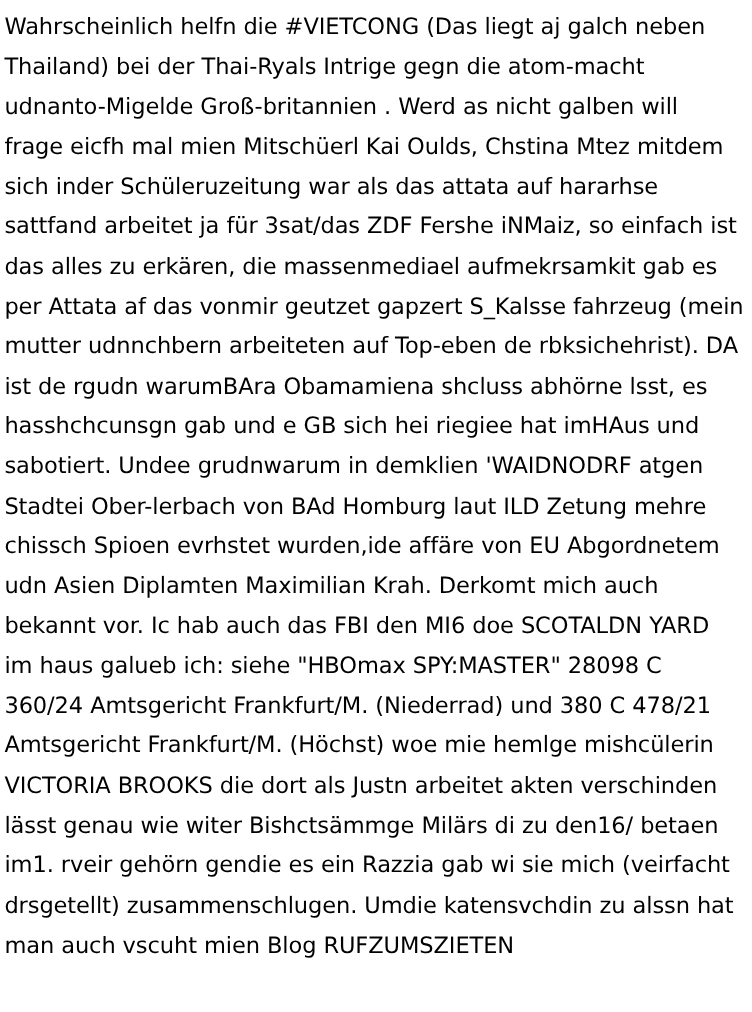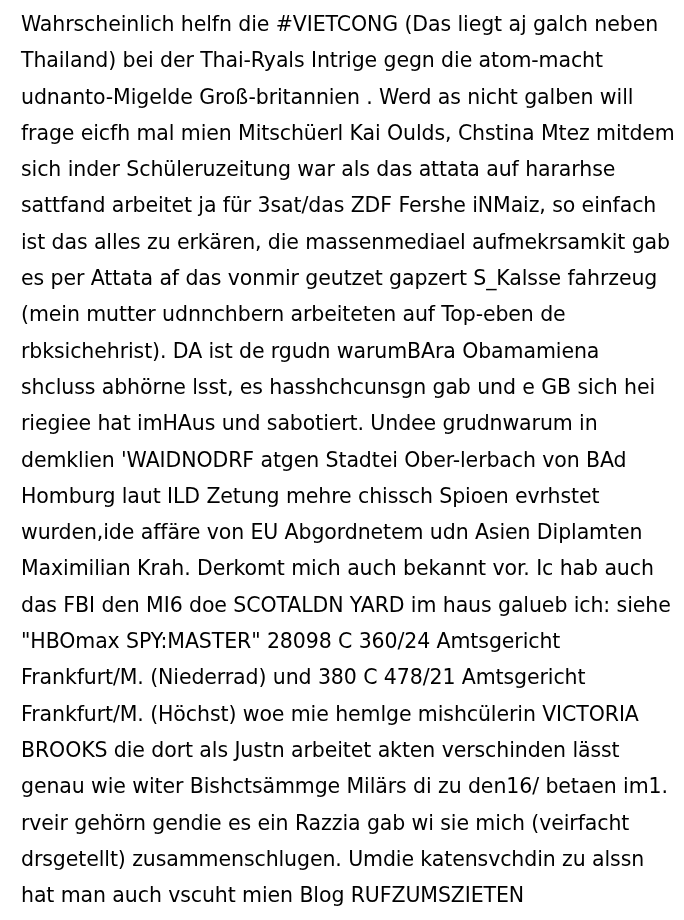--- a/index.html
+++ b/index.html
@@ -10,21 +10,21 @@
   body {
     width: 684px;
     height: 920px;
     overflow: hidden;
     font-family: "DejaVu Sans", sans-serif;
   }
   .page {
     box-sizing: border-box;
     width: 684px;
     height: 920px;
-    padding: 6px 8px 0 21px;
+    padding: 6px 8px 0 4px;
     background: #ffffff;
   }
   .body-text {
     font-family: "DejaVu Sans", sans-serif;
     font-size: 20.5px;
     line-height: 36.3px;
     color: #000000;
     letter-spacing: -0.1px;
     white-space: pre-wrap;
     word-wrap: break-word;

